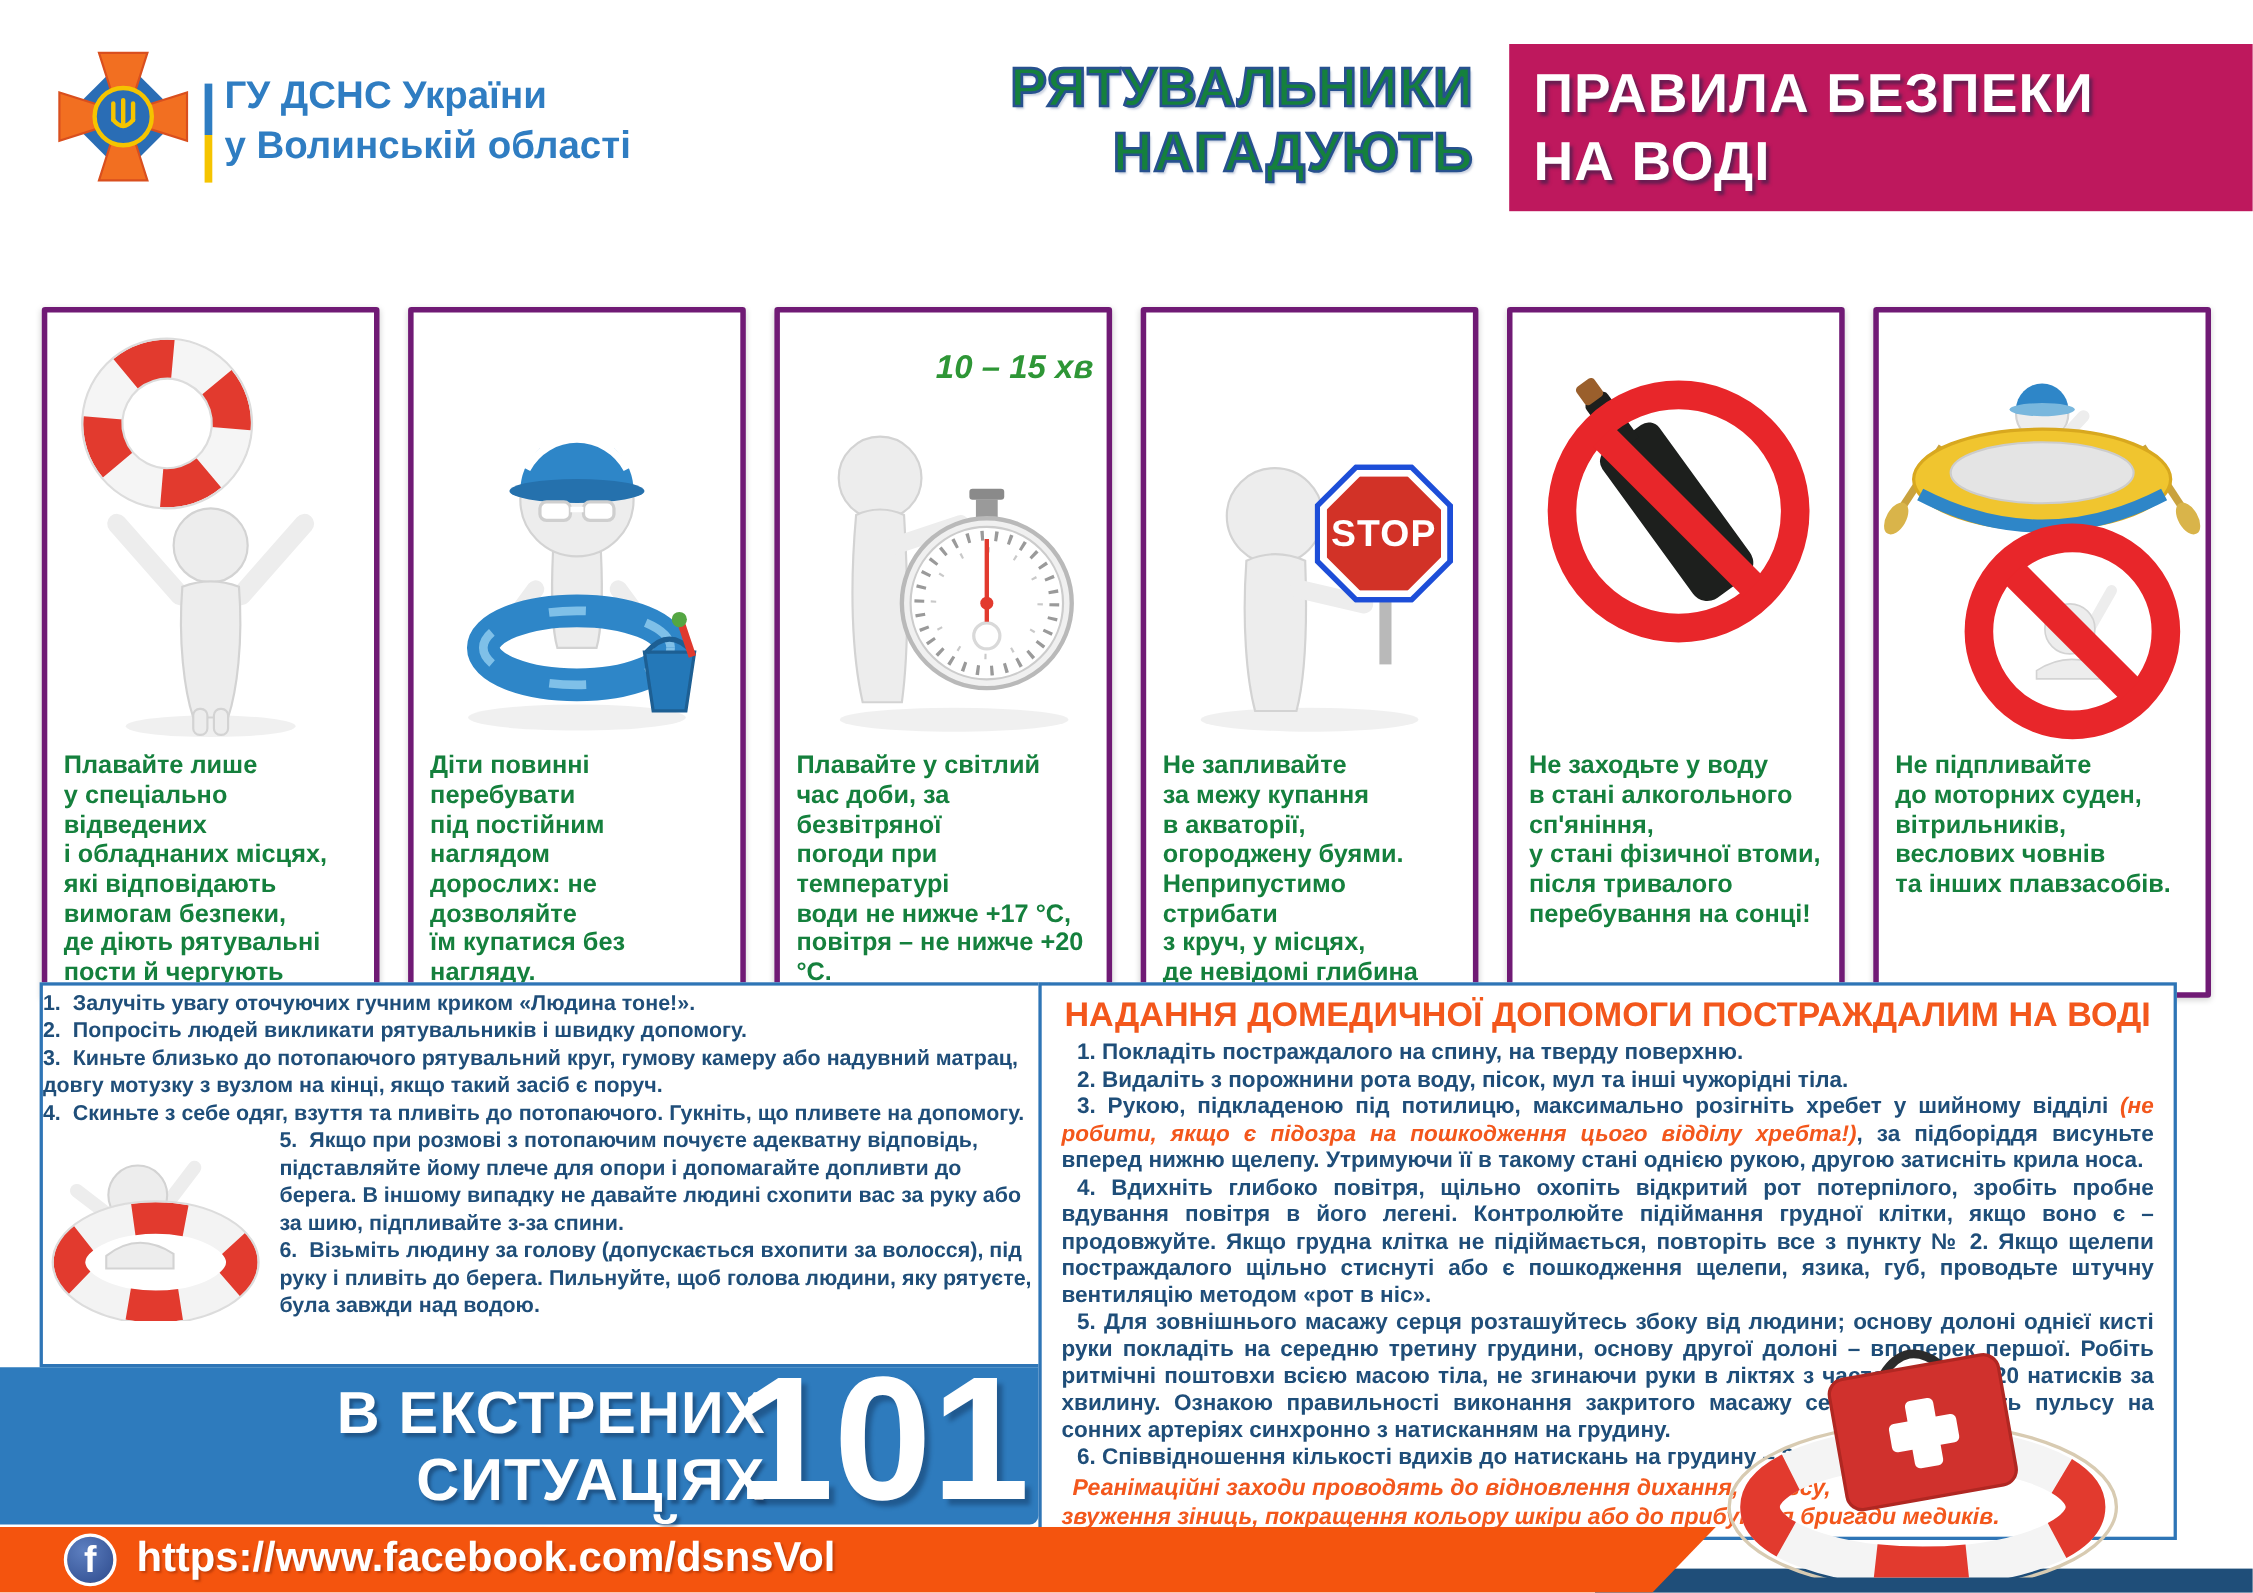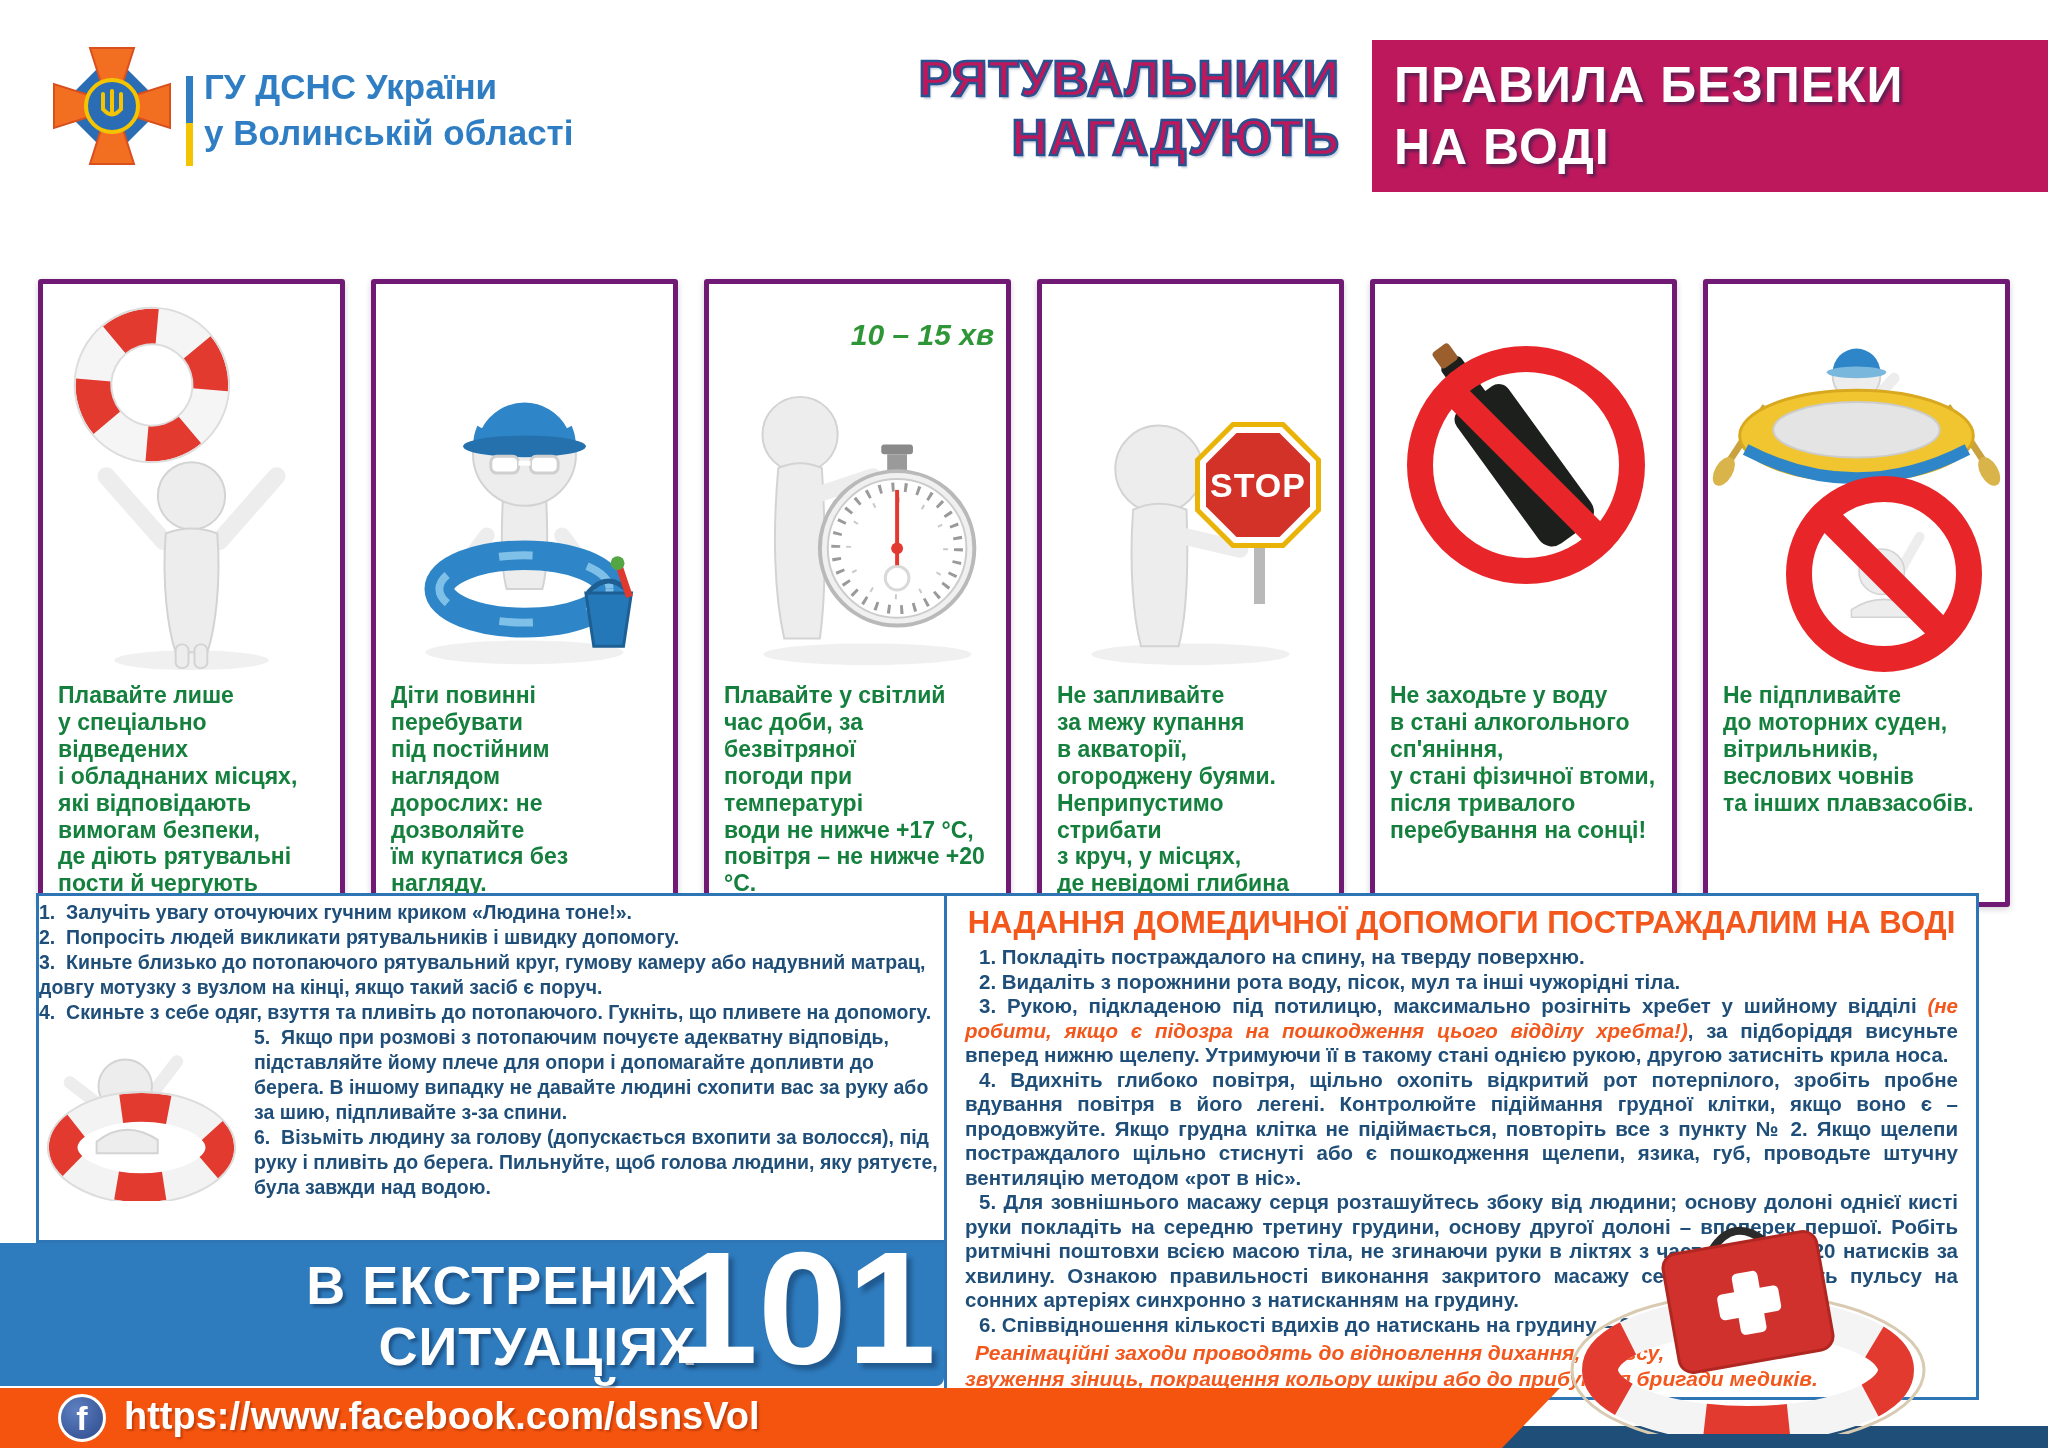--- a/index.html
+++ b/index.html
@@ -2,37 +2,37 @@
 <html><head>
 <meta charset="utf-8">
 <style>
   html,body{margin:0;padding:0;}
   body{width:2048px;height:1448px;background:#fff;font-family:"Liberation Sans",sans-serif;position:relative;overflow:hidden;}
   .abs{position:absolute;}
 
   
   .org-name{left:204px;top:64px;font-size:35px;font-weight:800;color:#2f7dc2;line-height:46px;}
   .flagbar{left:186px;top:76px;width:7px;height:90px;background:linear-gradient(#2f7dc2 0 52%,#f5c400 52% 100%);}
-  .slogan{left:640px;top:50px;width:700px;text-align:right;font-size:50px;line-height:59px;font-weight:800;color:#be185d;letter-spacing:1px;
+  .slogan{left:640px;top:50px;width:700px;text-align:right;font-size:50px;line-height:59px;font-weight:800;color:#15803d;letter-spacing:1px;
           -webkit-text-stroke:2.4px #27518f;text-shadow:2px 3px 2px rgba(40,70,130,.25);}
   .title-box{left:1372px;top:40px;width:676px;height:152px;background:#be185d;color:#fff;
              font-size:50px;line-height:62px;font-weight:800;padding:14px 0 0 22px;box-sizing:border-box;
              text-shadow:3px 3px 3px rgba(15,35,70,.5);letter-spacing:1px;}
 
   
   .cards{left:38px;top:248px;width:1972px;display:flex;gap:26px;}
   .card{flex:1;height:628px;background:#fff;border:5px solid #701a75;border-radius:3px;
         box-shadow:0 2px 6px rgba(0,0,0,.18);position:relative;box-sizing:border-box;margin-top:31px;}
   .card-img{height:398px;position:relative;overflow:hidden;}
   .card-text{padding:0 15px;font-size:23px;font-weight:700;color:#15803d;line-height:1.17;white-space:pre-line;}
   .badge-green{position:absolute;top:34px;right:12px;color:#2e9636;font-size:30px;font-weight:800;font-style:italic;}
 
   
   .oct{clip-path:polygon(29.3% 0,70.7% 0,100% 29.3%,100% 70.7%,70.7% 100%,29.3% 100%,0 70.7%,0 29.3%);}
-  .stop-outer{position:absolute;right:18px;top:138px;width:126px;height:126px;background:#eab308;}
+  .stop-outer{position:absolute;right:18px;top:138px;width:126px;height:126px;background:#1d4ed8;}
   .stop-mid{position:absolute;inset:5px;background:#fff;}
   .stop-inner{position:absolute;inset:11px;background:#d23227;display:flex;align-items:center;justify-content:center;}
   .stop-inner span{color:#fff;font-weight:800;font-size:34px;letter-spacing:1px;}
   .stop-pole{position:absolute;right:74px;top:262px;width:11px;height:58px;background:#b9b9b9;}
 
   
   .no-sign{position:absolute;border:26px solid #e8262a;border-radius:50%;box-sizing:border-box;}
   .no-sign::after{content:'';position:absolute;left:-2%;top:calc(50% - 13px);width:104%;height:26px;background:#e8262a;transform:rotate(45deg);}
 
   

